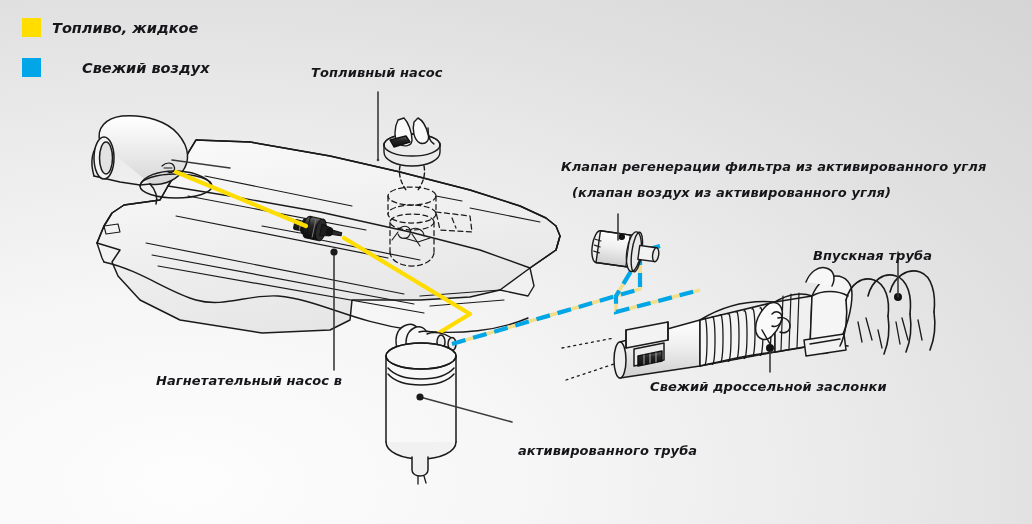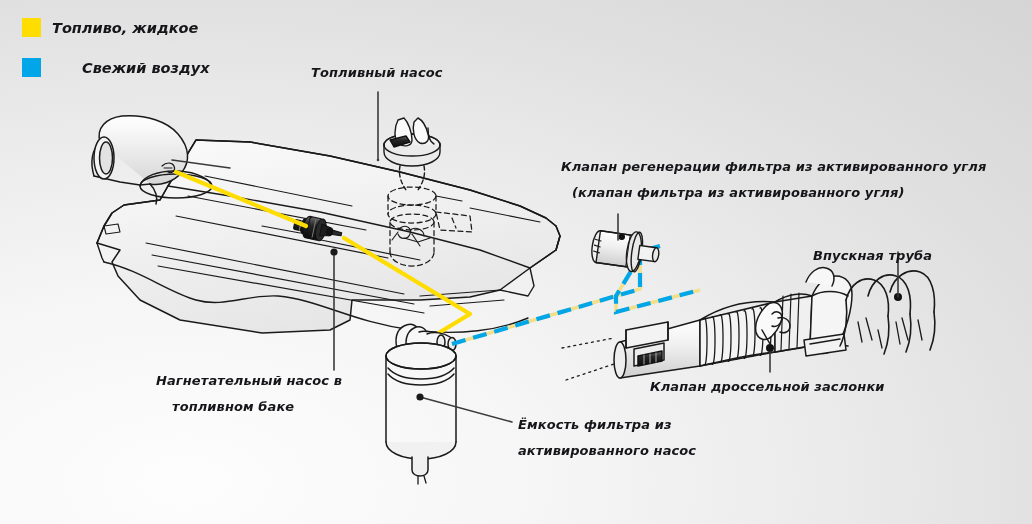--- a/index.html
+++ b/index.html
@@ -331,25 +331,23 @@
   </div>
 
   <div class="legend-item" style="left:22px;top:58px;gap:41px;">
     <span class="sw" style="background:#00A6E8;"></span>
     <span class="lbl-t">Свежий воздух</span>
   </div>
 
   <div class="lbl" style="left:311px;top:62px;">Топливный насос</div>
 
   <div class="lbl" style="left:561px;top:156px;">Клапан регенерации фильтра из активированного угля</div>
-  <div class="lbl" style="left:572px;top:182px;">(клапан фильтра из активированного угля)</div>
+  <div class="lbl" style="left:572px;top:182px;">(клапан воздух из активированного угля)</div>
 
   <div class="lbl" style="left:813px;top:232px;margin-top:13px;">Впускная труба</div>
 
   <div class="lbl" style="left:156px;top:370px;">Нагнетательный насос в</div>
-  <div class="lbl" style="left:172px;top:396px;">топливном баке</div>
-
-  <div class="lbl" style="left:650px;top:376px;">Клапан дроссельной заслонки</div>
-
-  <div class="lbl" style="left:518px;top:414px;">Ёмкость фильтра из</div>
-  <div class="lbl" style="left:518px;top:440px;">активированного насос</div>
+
+  <div class="lbl" style="left:650px;top:376px;">Свежий дроссельной заслонки</div>
+
+  <div class="lbl" style="left:518px;top:440px;">активированного труба</div>
 
 </div>
 
 </body></html>

